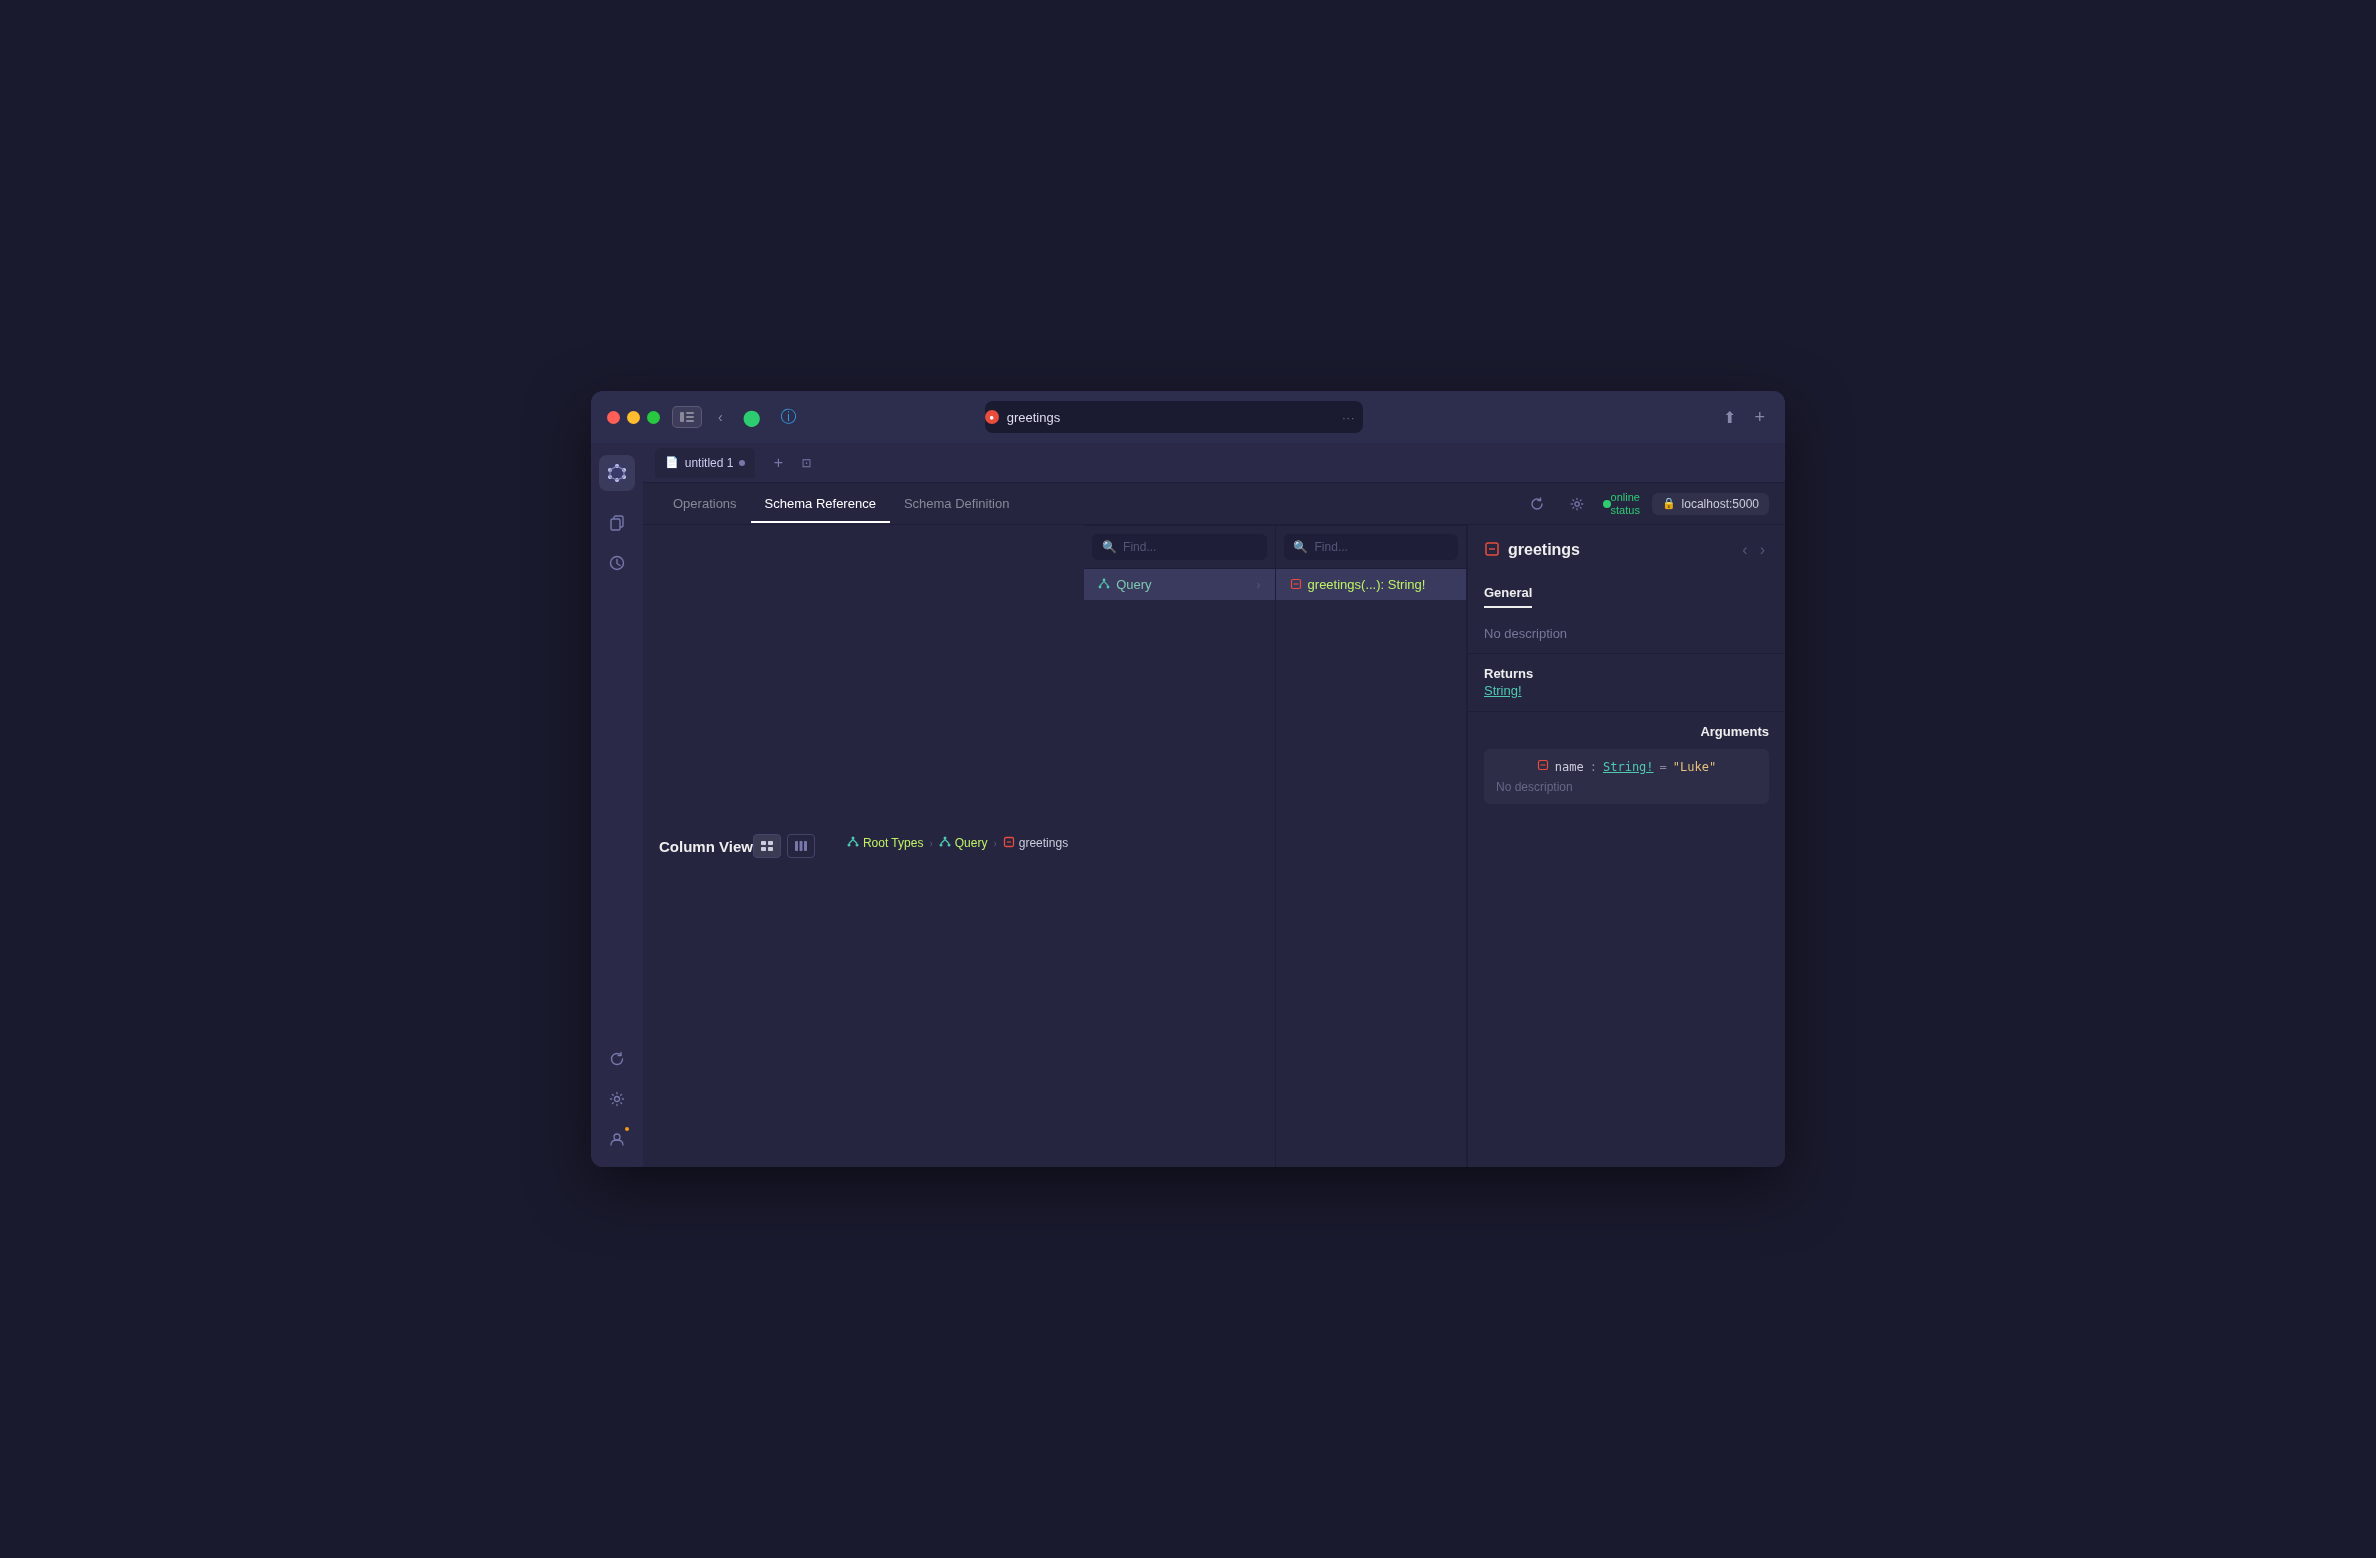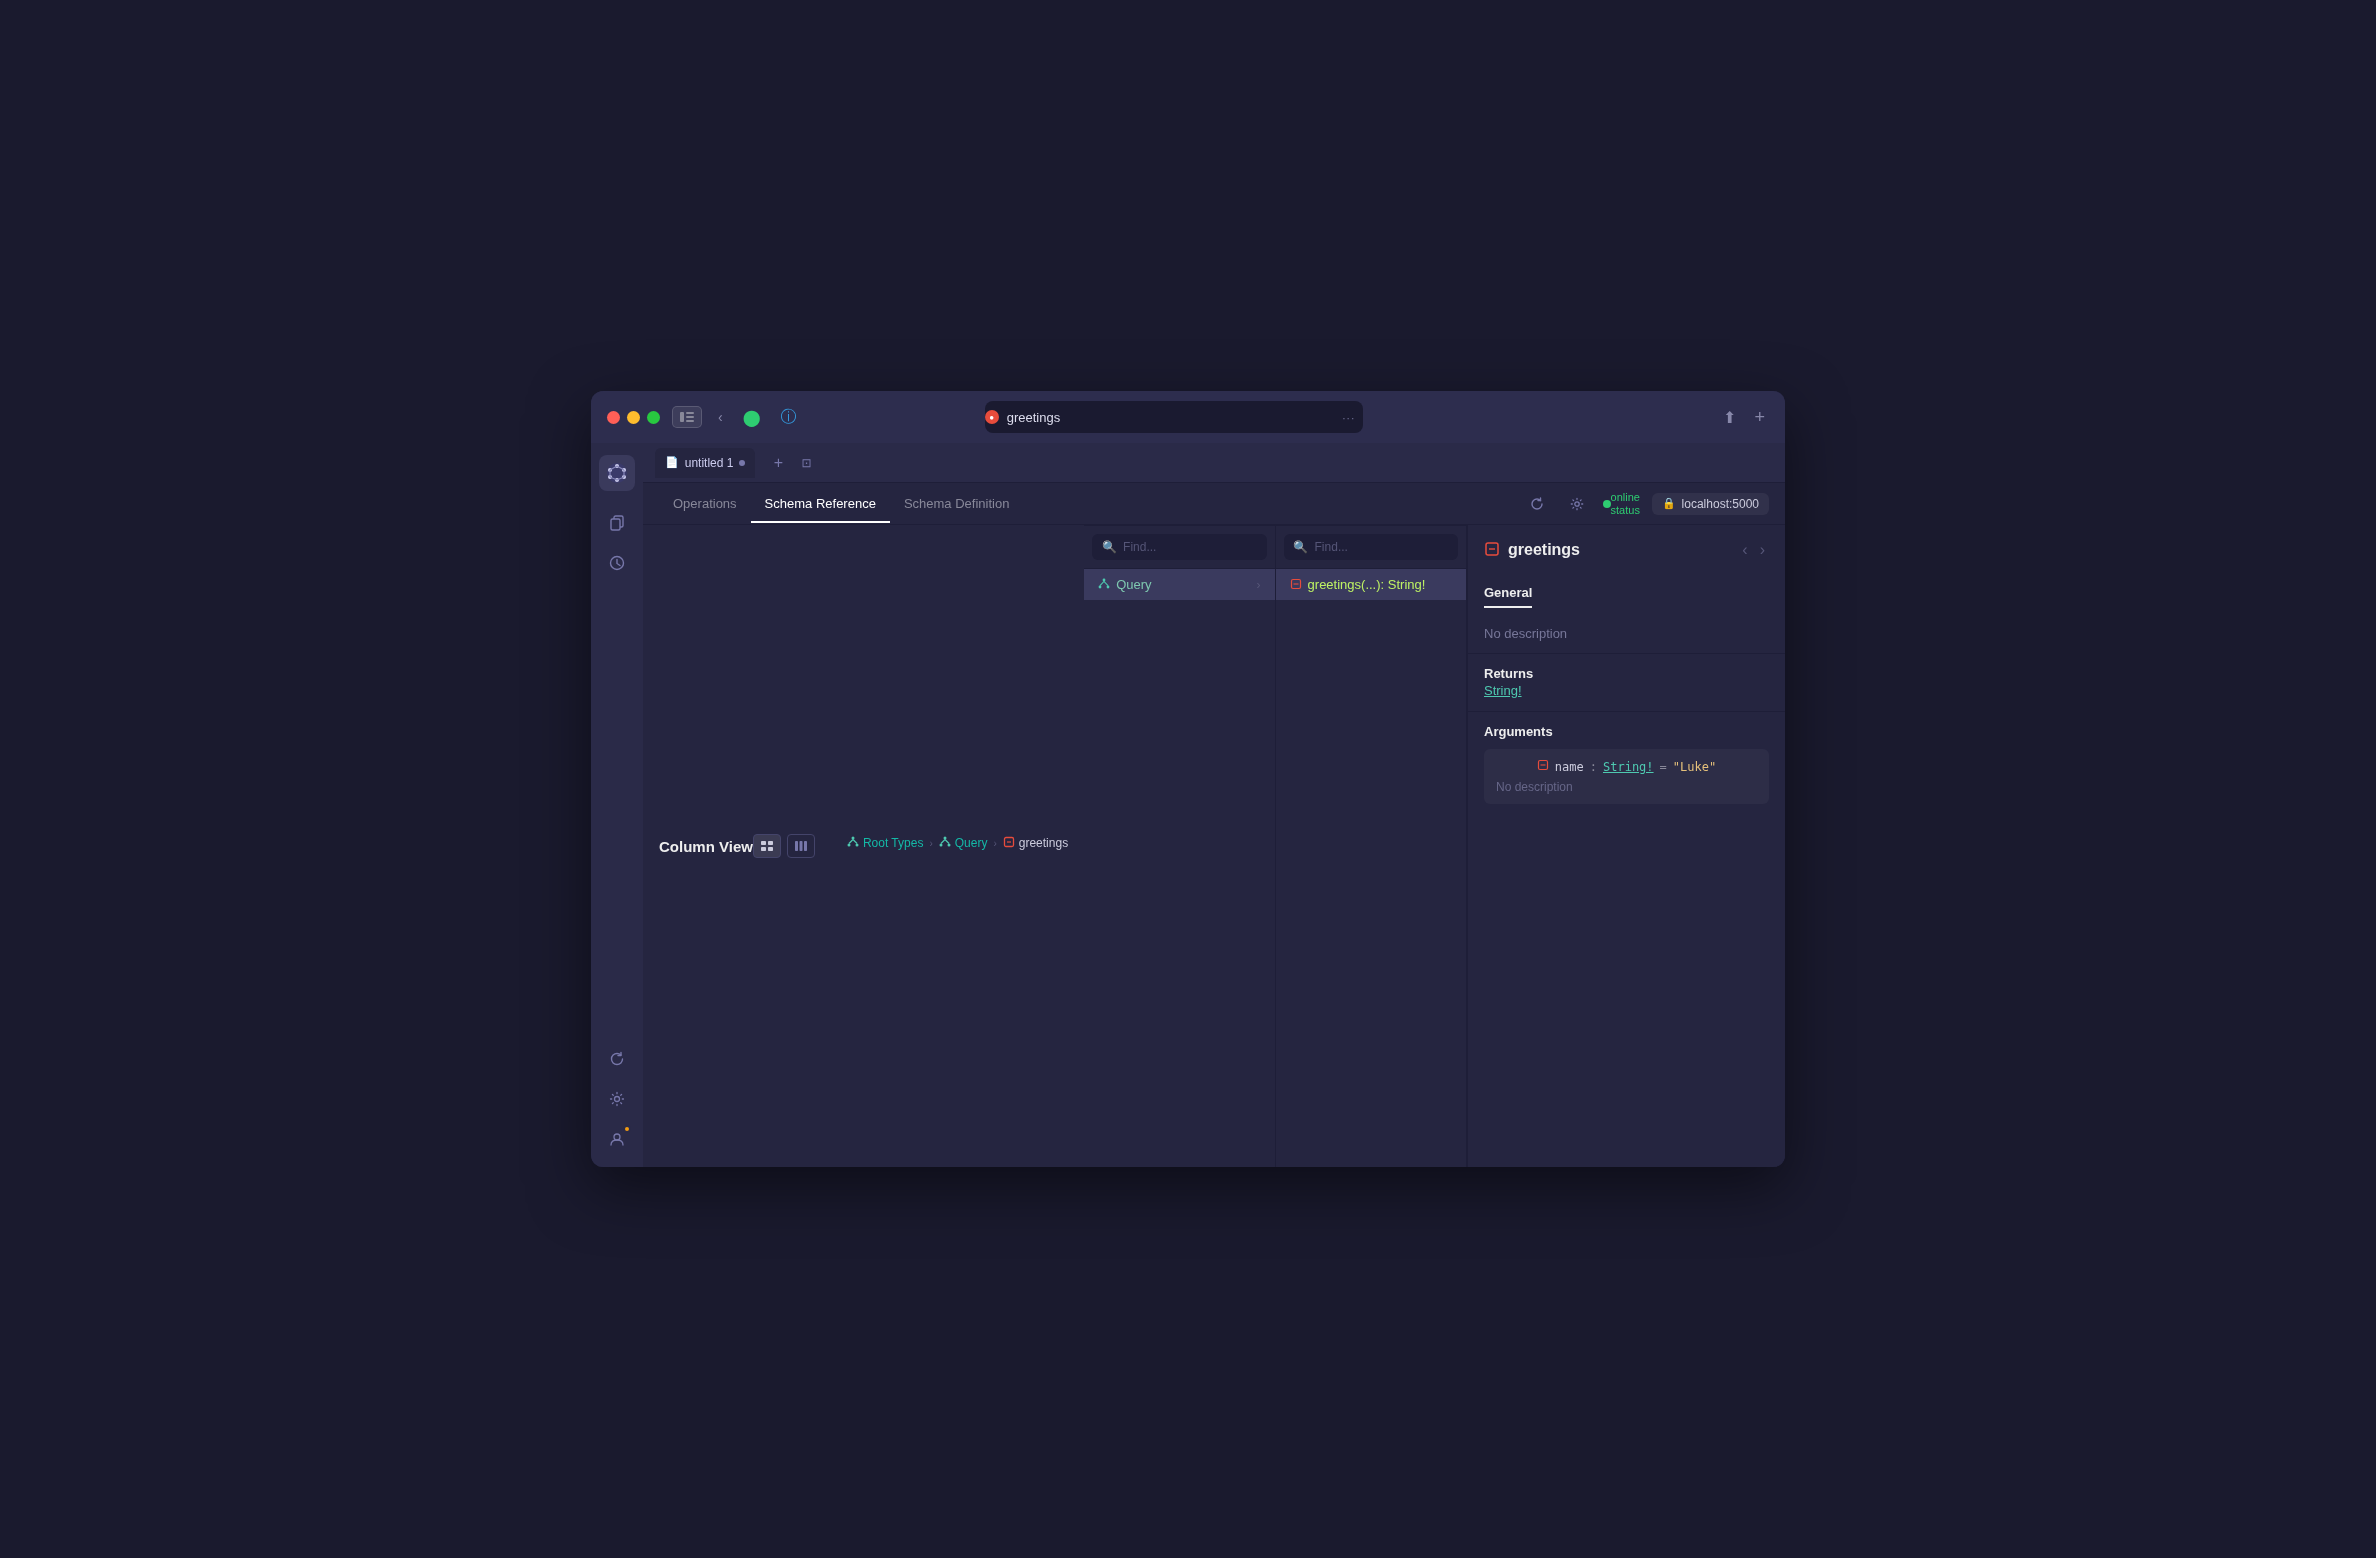--- a/index.html
+++ b/index.html
@@ -344,21 +344,21 @@
       align-items: center;
       gap: 6px;
       padding: 4px 16px 10px;
       font-size: 12px;
       flex-shrink: 0;
     }
     .breadcrumb-item {
       display: flex;
       align-items: center;
       gap: 4px;
-      color: #14b8a6;
+      color: #bef264;
       cursor: pointer;
     }
     .breadcrumb-separator {
       color: #555577;
       font-size: 10px;
     }
     .breadcrumb-icon-root {
       color: #4ec9b0;
       font-size: 11px;
     }
@@ -499,20 +499,21 @@
       font-size: 13px;
     }
     .detail-arguments {
       padding: 12px 16px;
     }
     .detail-arg-title {
       font-size: 13px;
       font-weight: 600;
       color: #eeeeee;
       margin-bottom: 10px;
+      text-align: right;
     }
     .detail-arg-item {
       background: rgba(255,255,255,0.04);
       border-radius: 6px;
       padding: 10px 12px;
       margin-bottom: 8px;
     }
     .detail-arg-signature {
       display: flex;
       align-items: center;

